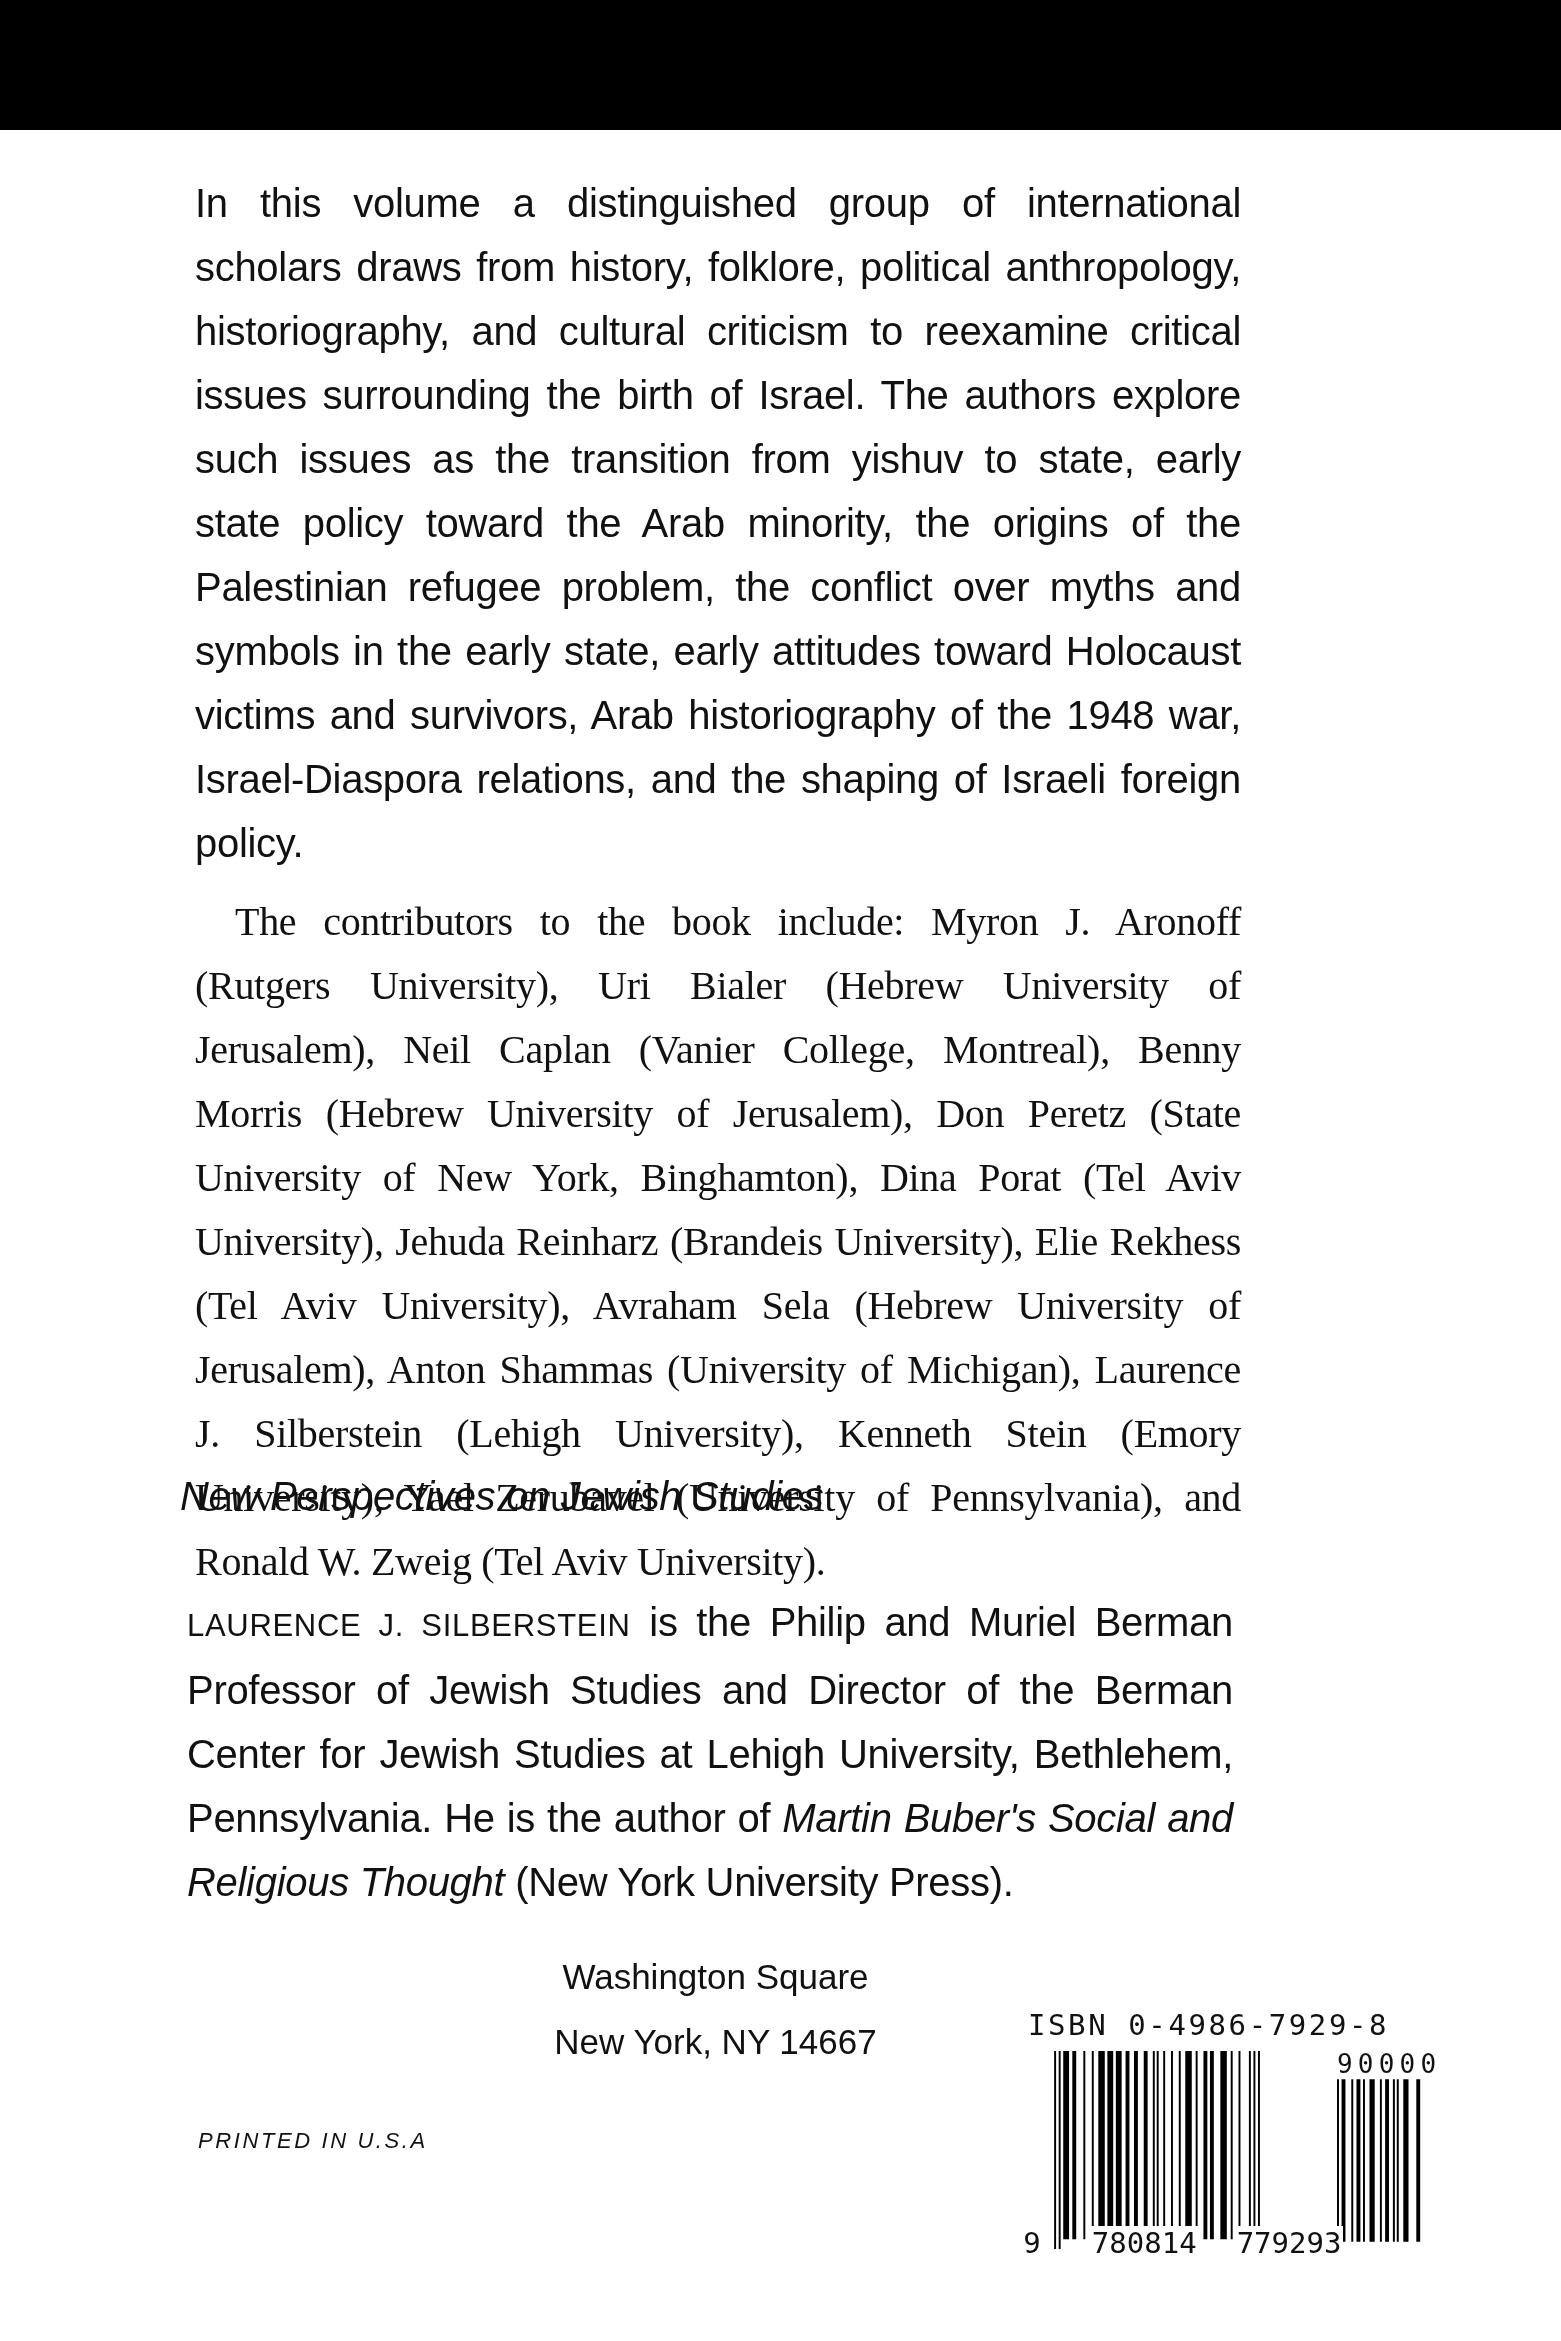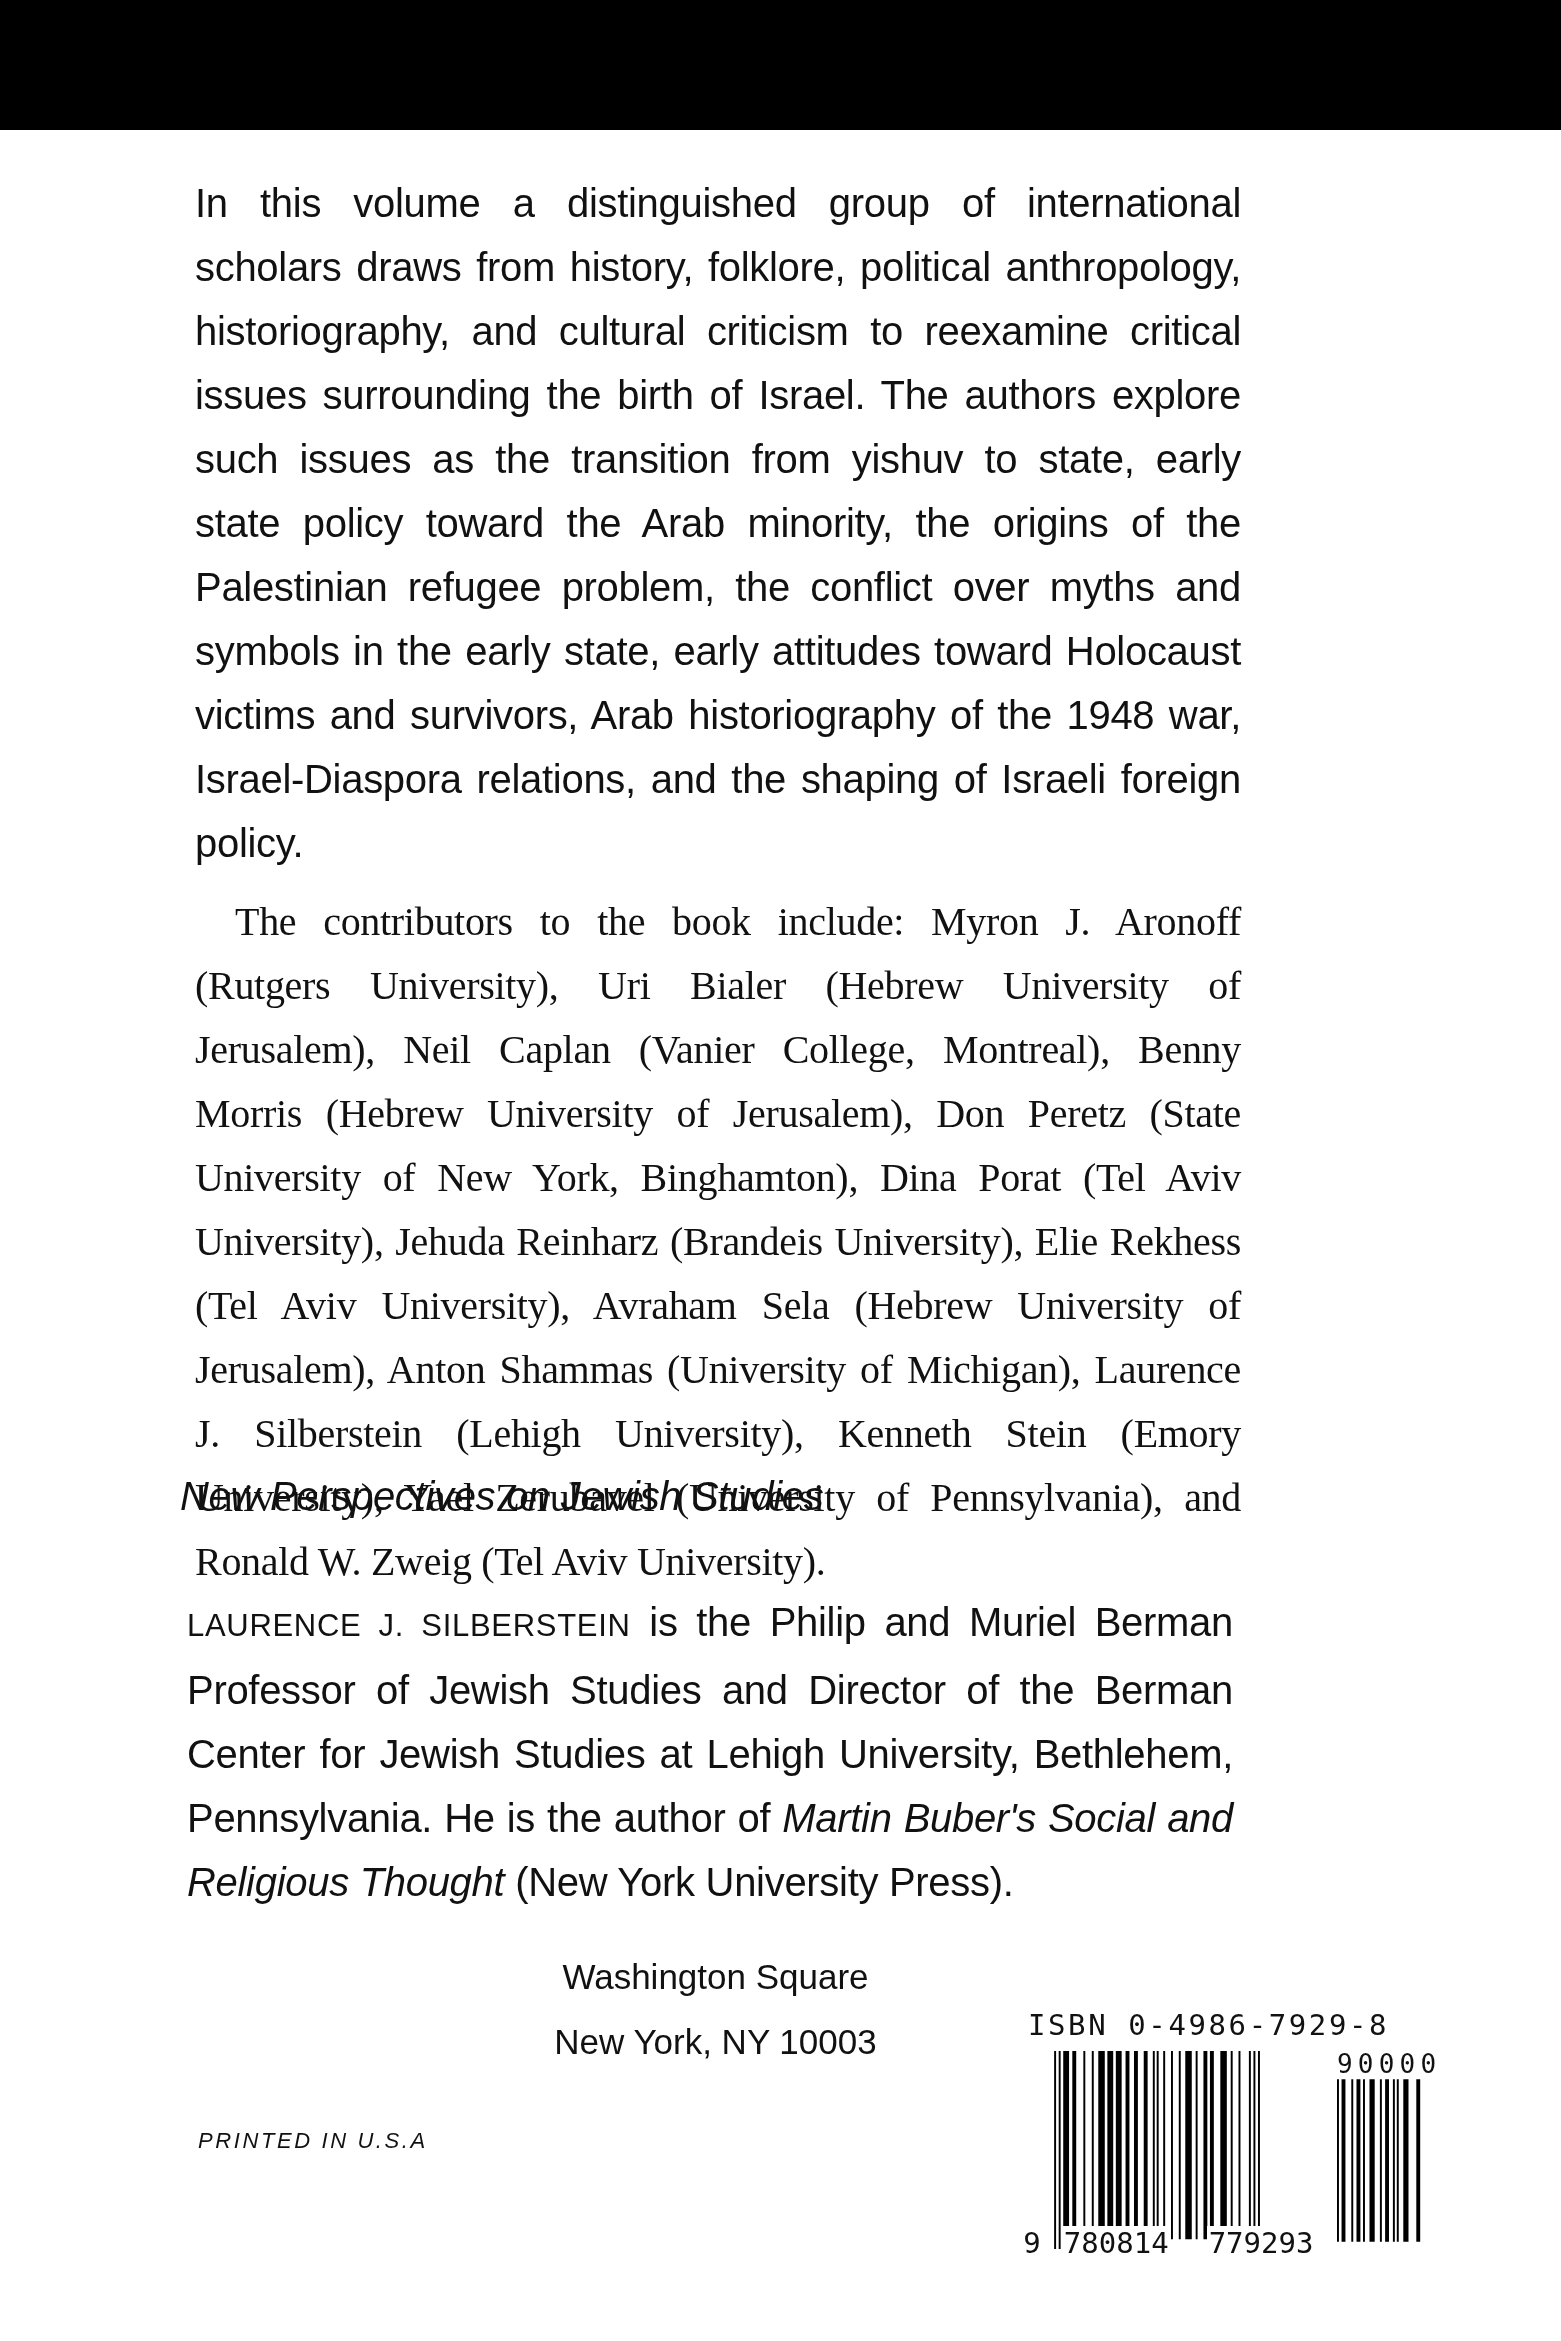--- a/index.html
+++ b/index.html
@@ -40,21 +40,21 @@
 </div>
 
 <div class="series">New Perspectives on Jewish Studies</div>
 
 <div class="bio">
   <p class="para"><span class="smallcaps">LAURENCE J. SILBERSTEIN</span><span> is the Philip and Muriel Berman Professor of Jewish Studies and Director of the Berman Center for Jewish Studies at Lehigh University, Bethlehem, Pennsylvania. He is the author of </span><span class="ital">Martin Buber's Social and Religious Thought</span><span> (New York University Press).</span></p>
 </div>
 
 <div class="publisher">
   <div class="pub-line">Washington Square</div>
-  <div class="pub-line">New York, NY  10003</div>
+  <div class="pub-line">New York, NY  14667</div>
 </div>
 
 <div class="printed">PRINTED IN U.S.A</div>
 
 <div class="isbn-label">ISBN 0-4986-7929-8</div>
 
 <div class="barcode-main">
   <svg width="221" height="198" viewBox="0 0 340 305">
     <g fill="#000">
       <rect x="0" y="0" width="3" height="305"></rect>
@@ -104,16 +104,16 @@
       <rect x="86" y="0" width="3" height="250"></rect>
         <rect x="92" y="0" width="3" height="250"></rect>
       <rect x="102" y="0" width="8" height="250"></rect>
         <rect x="122" y="0" width="6" height="250"></rect>
     </g>
   </svg>
 </div>
 
 <div class="ean-digits">
   <span>9</span>
-  <span style="margin-left:3px">780814</span>
+  <span style="margin-left:31px">780814</span>
   <span style="margin-left:20px">779293</span>
 </div>
 
 
 </body></html>

